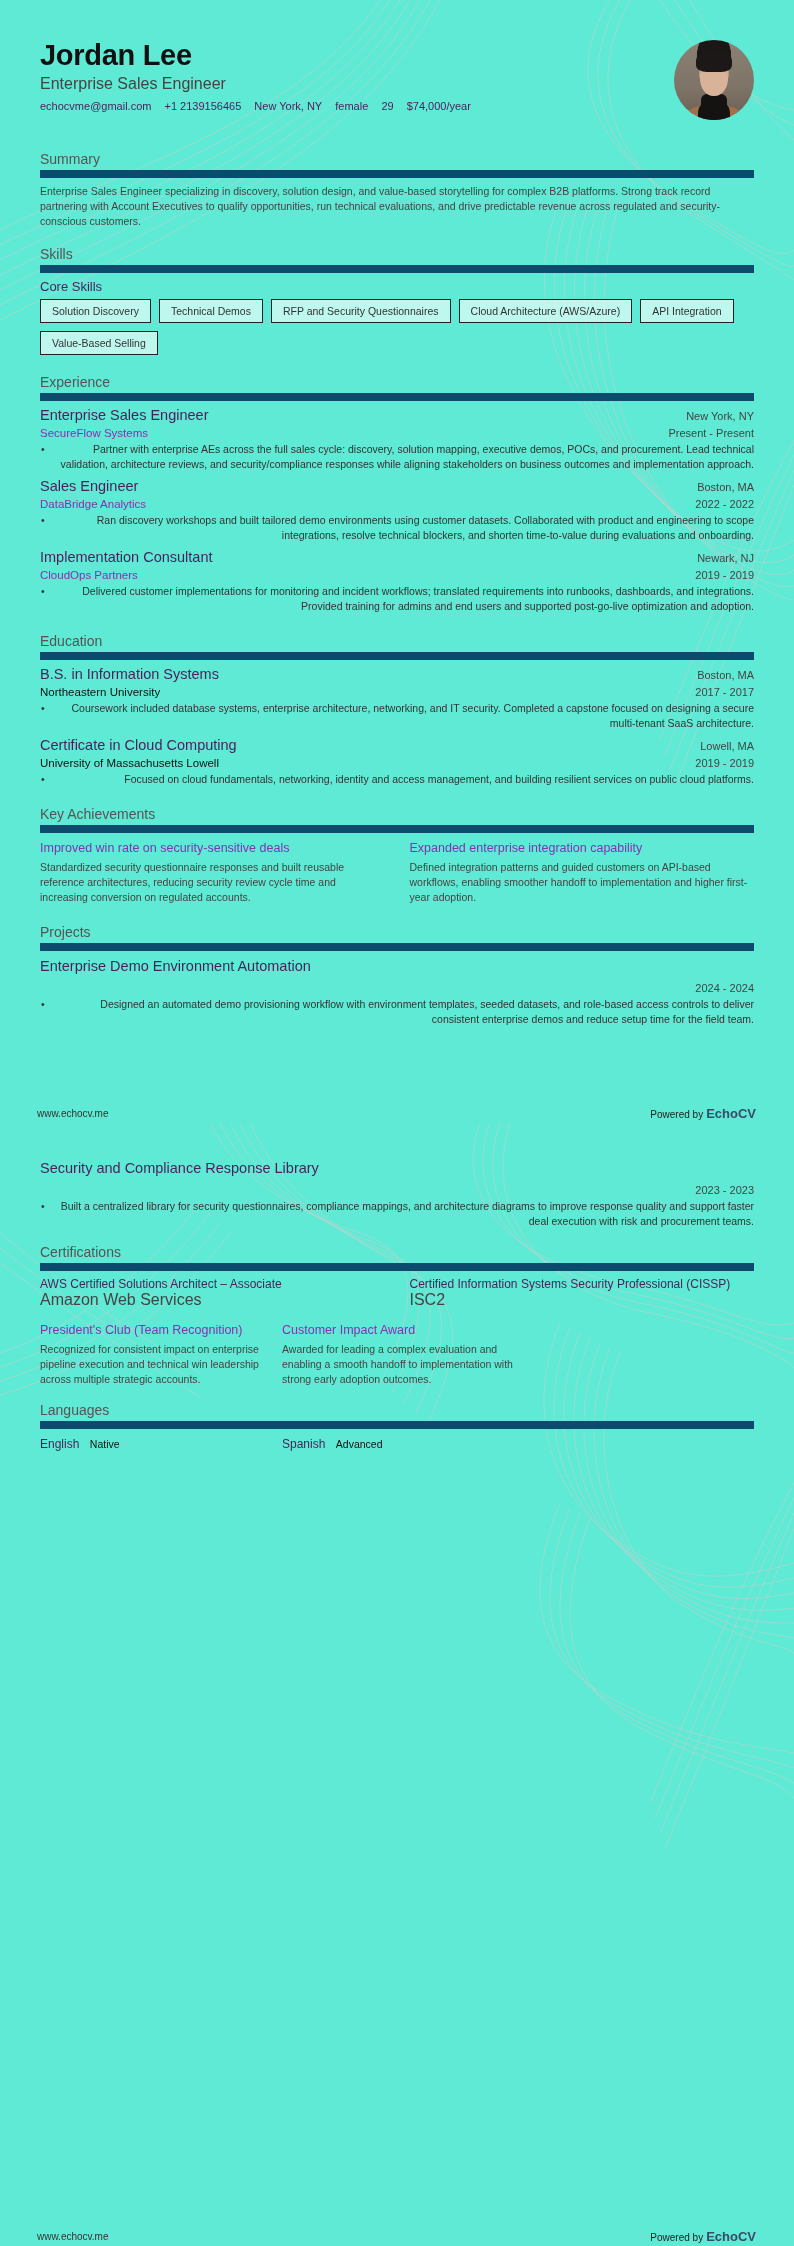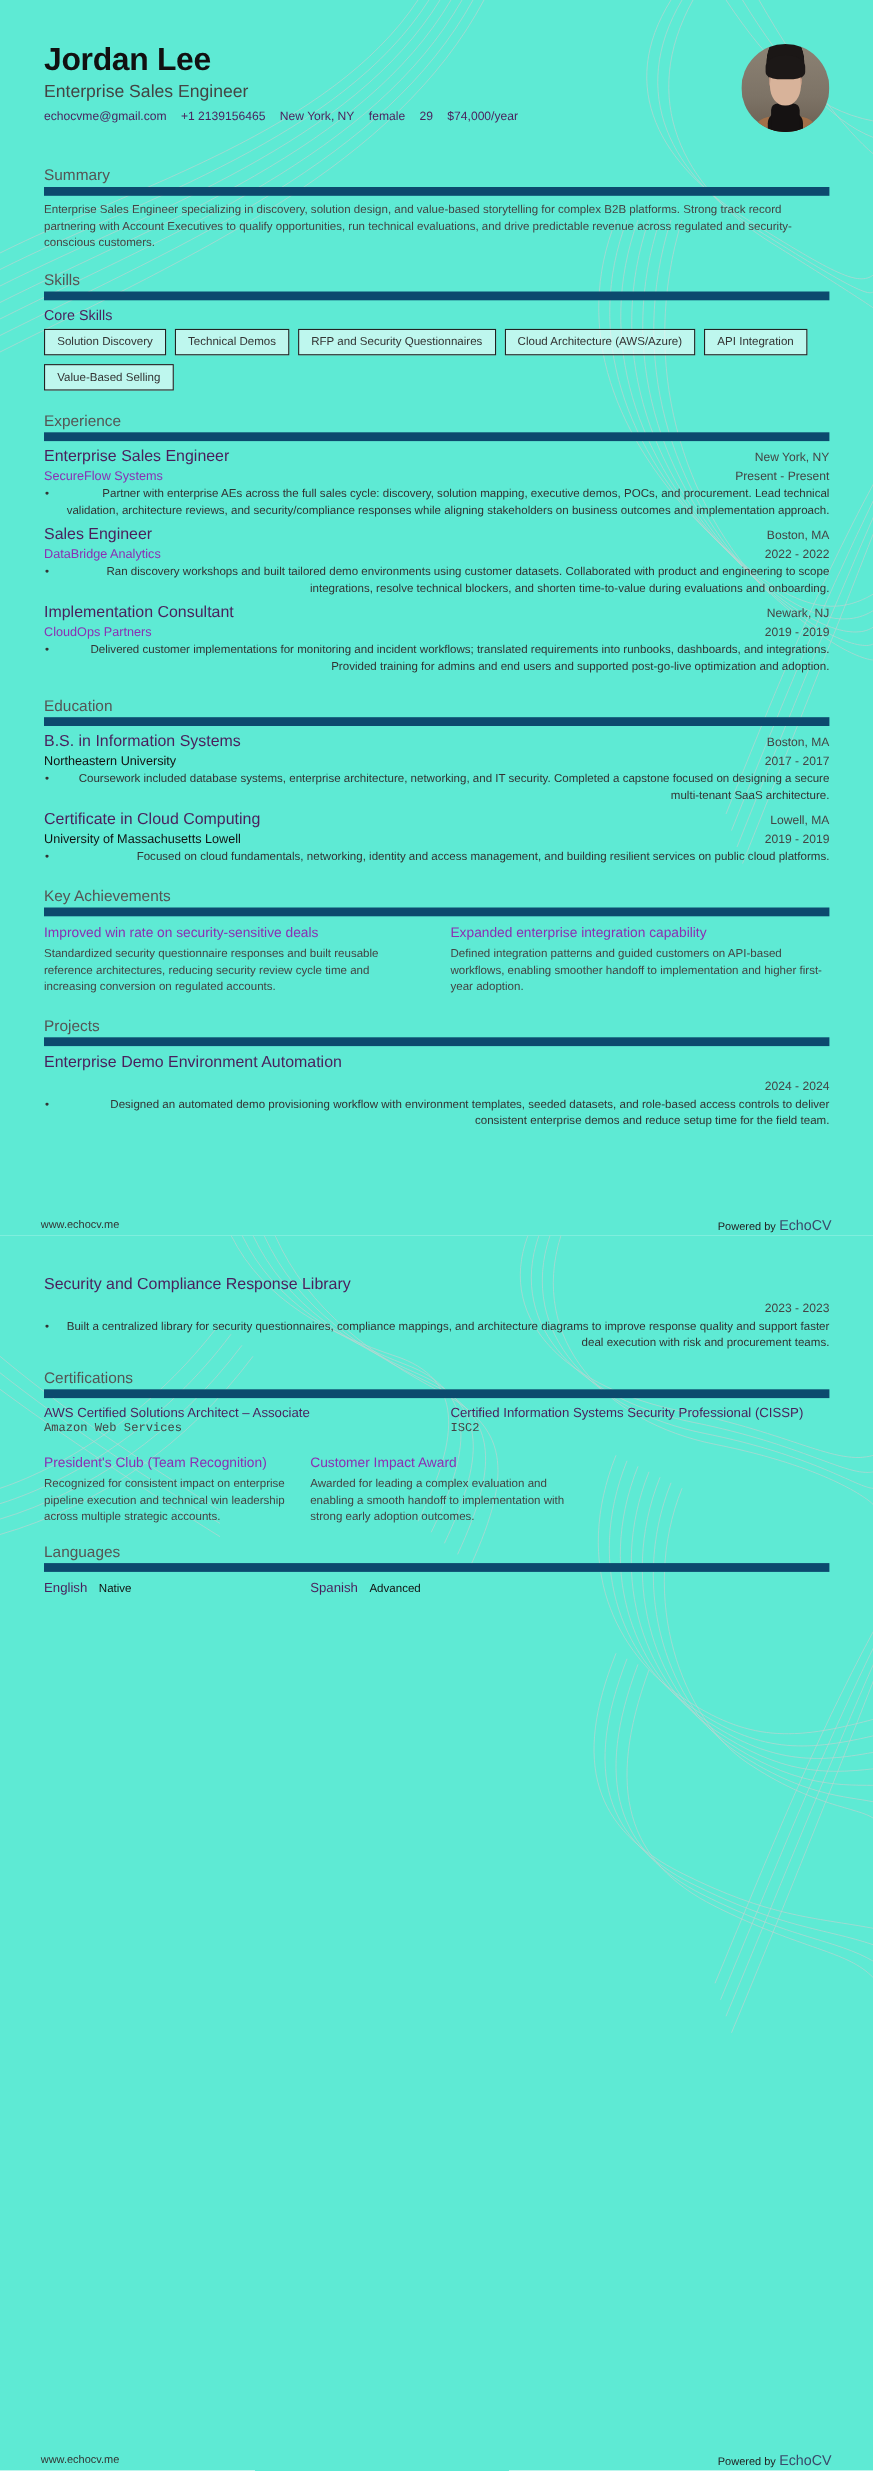--- a/index.html
+++ b/index.html
@@ -97,41 +97,41 @@
     .ach-grid { display: grid; grid-template-columns: 1fr 1fr; column-gap: 25px; margin-top: 6px; }
     .ach-item { margin-bottom: 6px; }
     .ach-title { font-size: 12.5px; color: #8b2fb3; line-height: 18px; }
     .ach-desc { font-size: 10.5px; line-height: 15px; color: #444; margin-top: 3px; }
 
     .project-date-row { display: flex; justify-content: flex-end; margin-top: 4px; }
 
     
     .cert-grid { display: grid; grid-template-columns: 1fr 1fr; column-gap: 25px; margin-top: 5px; }
     .cert-title { font-size: 12px; color: #4a1f5c; line-height: 16px; }
-    .cert-issuer { font-size: 11px; color: #444; line-height: 15px; font-family: Liberation Mono, monospace; }
+    .cert-issuer { font-size: 16px; color: #444; line-height: 15px; }
 
     
     .awards-grid { display: grid; grid-template-columns: 232px 232px; column-gap: 10px; margin-top: 5px; }
     .award-title { font-size: 12.5px; color: #8b2fb3; line-height: 18px; }
     .award-desc { font-size: 10.5px; line-height: 15px; color: #444; margin-top: 3px; }
 
     
     .lang-grid { display: grid; grid-template-columns: 242px 242px; margin-top: 5px; }
     .lang-name { font-size: 12px; color: #4a1f5c; margin-right: 6px; }
     .lang-level { font-size: 10.5px; color: #111; }
 
     
     .footer {
       position: absolute; left: 37px; right: 38px; bottom: 2px;
       display: flex; justify-content: space-between; align-items: center;
       z-index: 2;
     }
     .footer-url { font-size: 10px; color: #333; }
     .footer-powered { font-size: 10px; color: #222; }
-    .footer-brand { font-size: 13px; color: #3a4a6b; margin-left: 3px; }
+    .footer-brand { font-size: 13px; color: #3a4a6b; margin-left: 3px; font-weight: bold; }
   </style>
 </head>
 <body>
 
 <div class="page page1">
   <svg class="bg-waves" viewBox="0 0 794 1123" preserveAspectRatio="none">
     <g fill="none" stroke="#cfcfcf" stroke-width="0.6" opacity="0.85">
       <path d="M380 0 C 300 120, 120 170, 0 230"></path>
       <path d="M390 0 C 310 125, 130 180, 0 245"></path>
       <path d="M400 0 C 320 130, 140 190, 0 260"></path>

